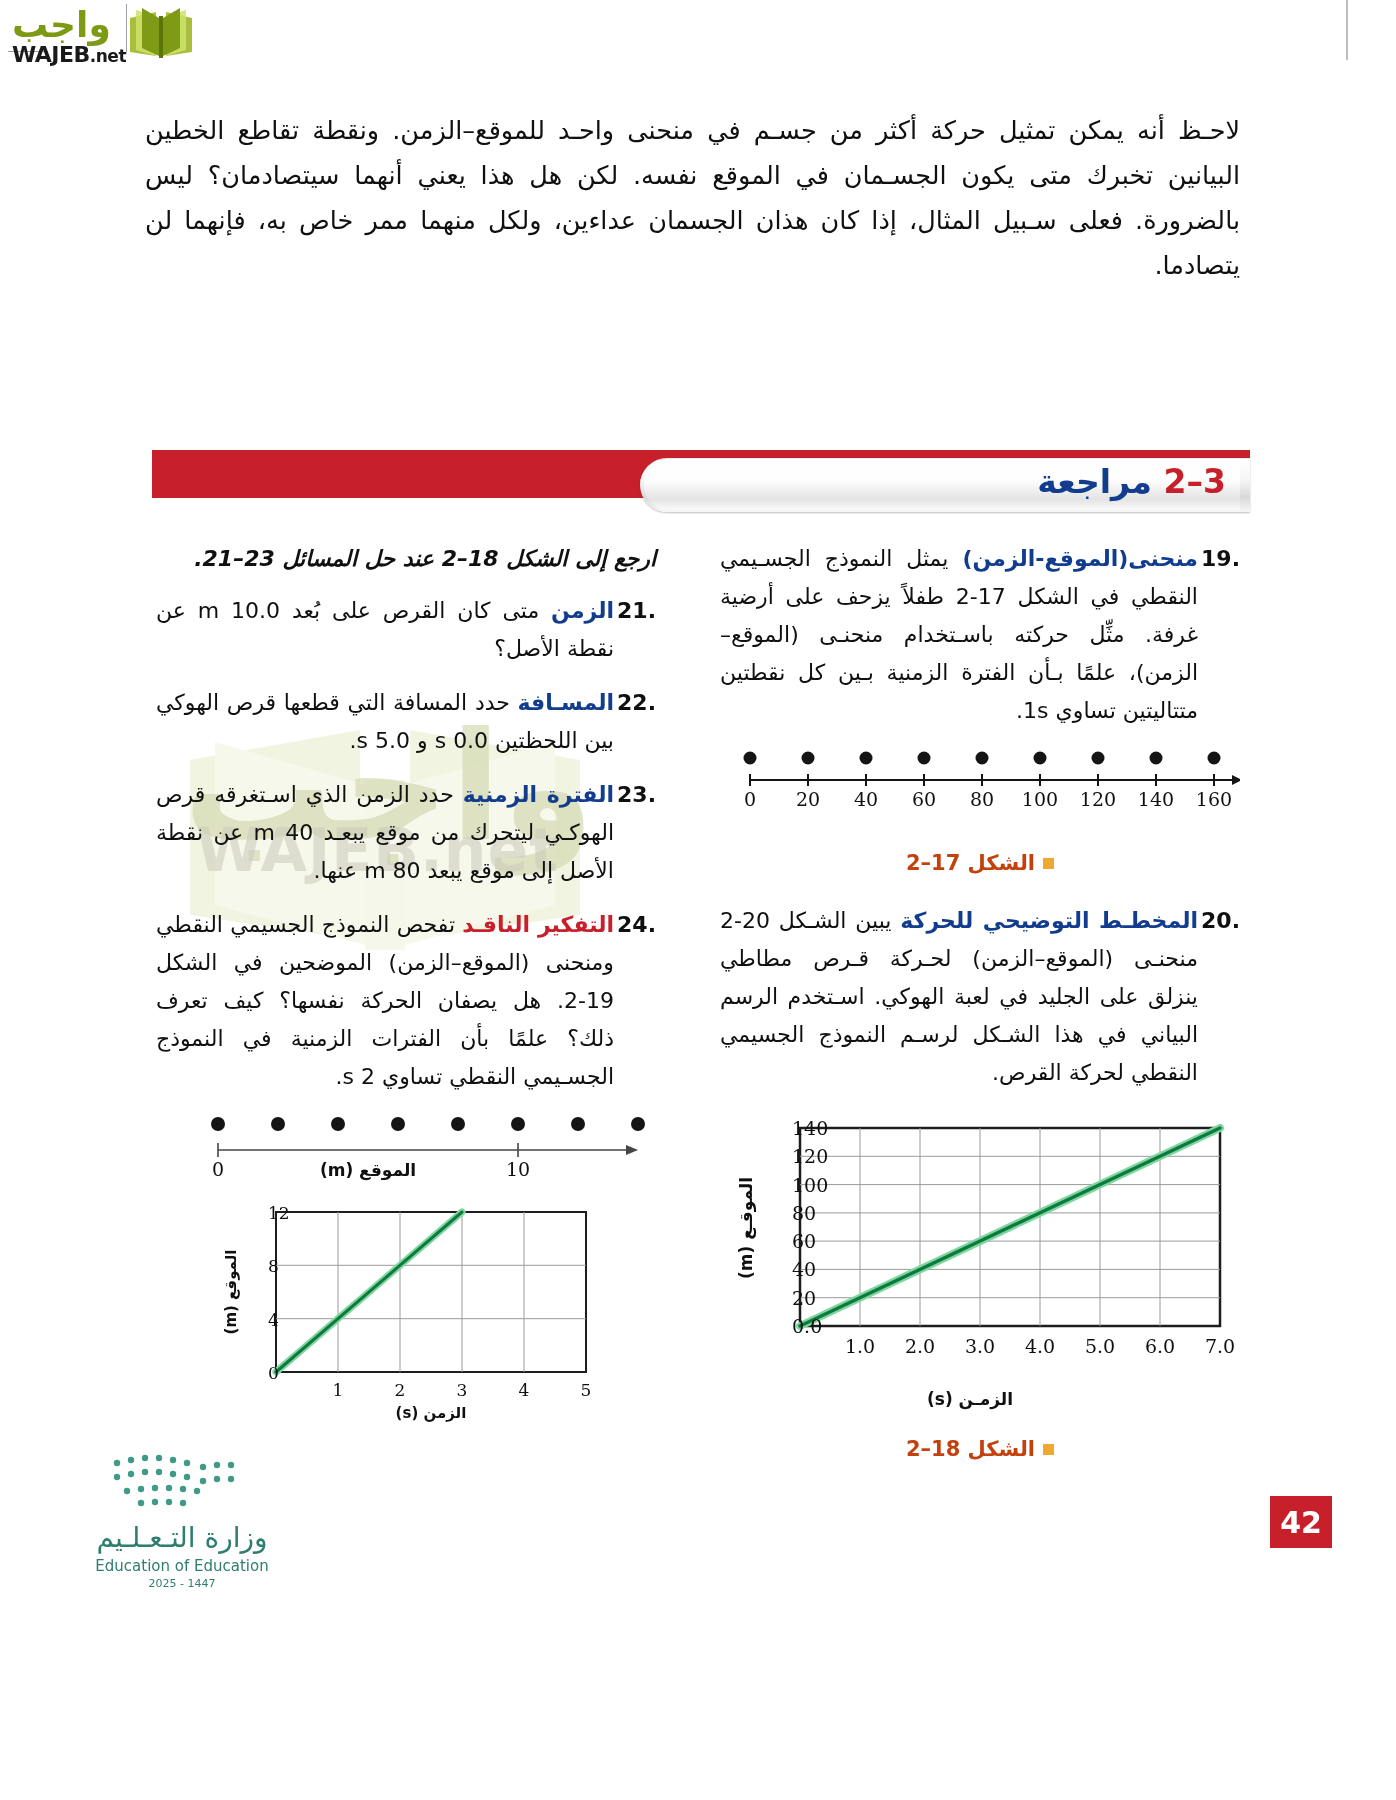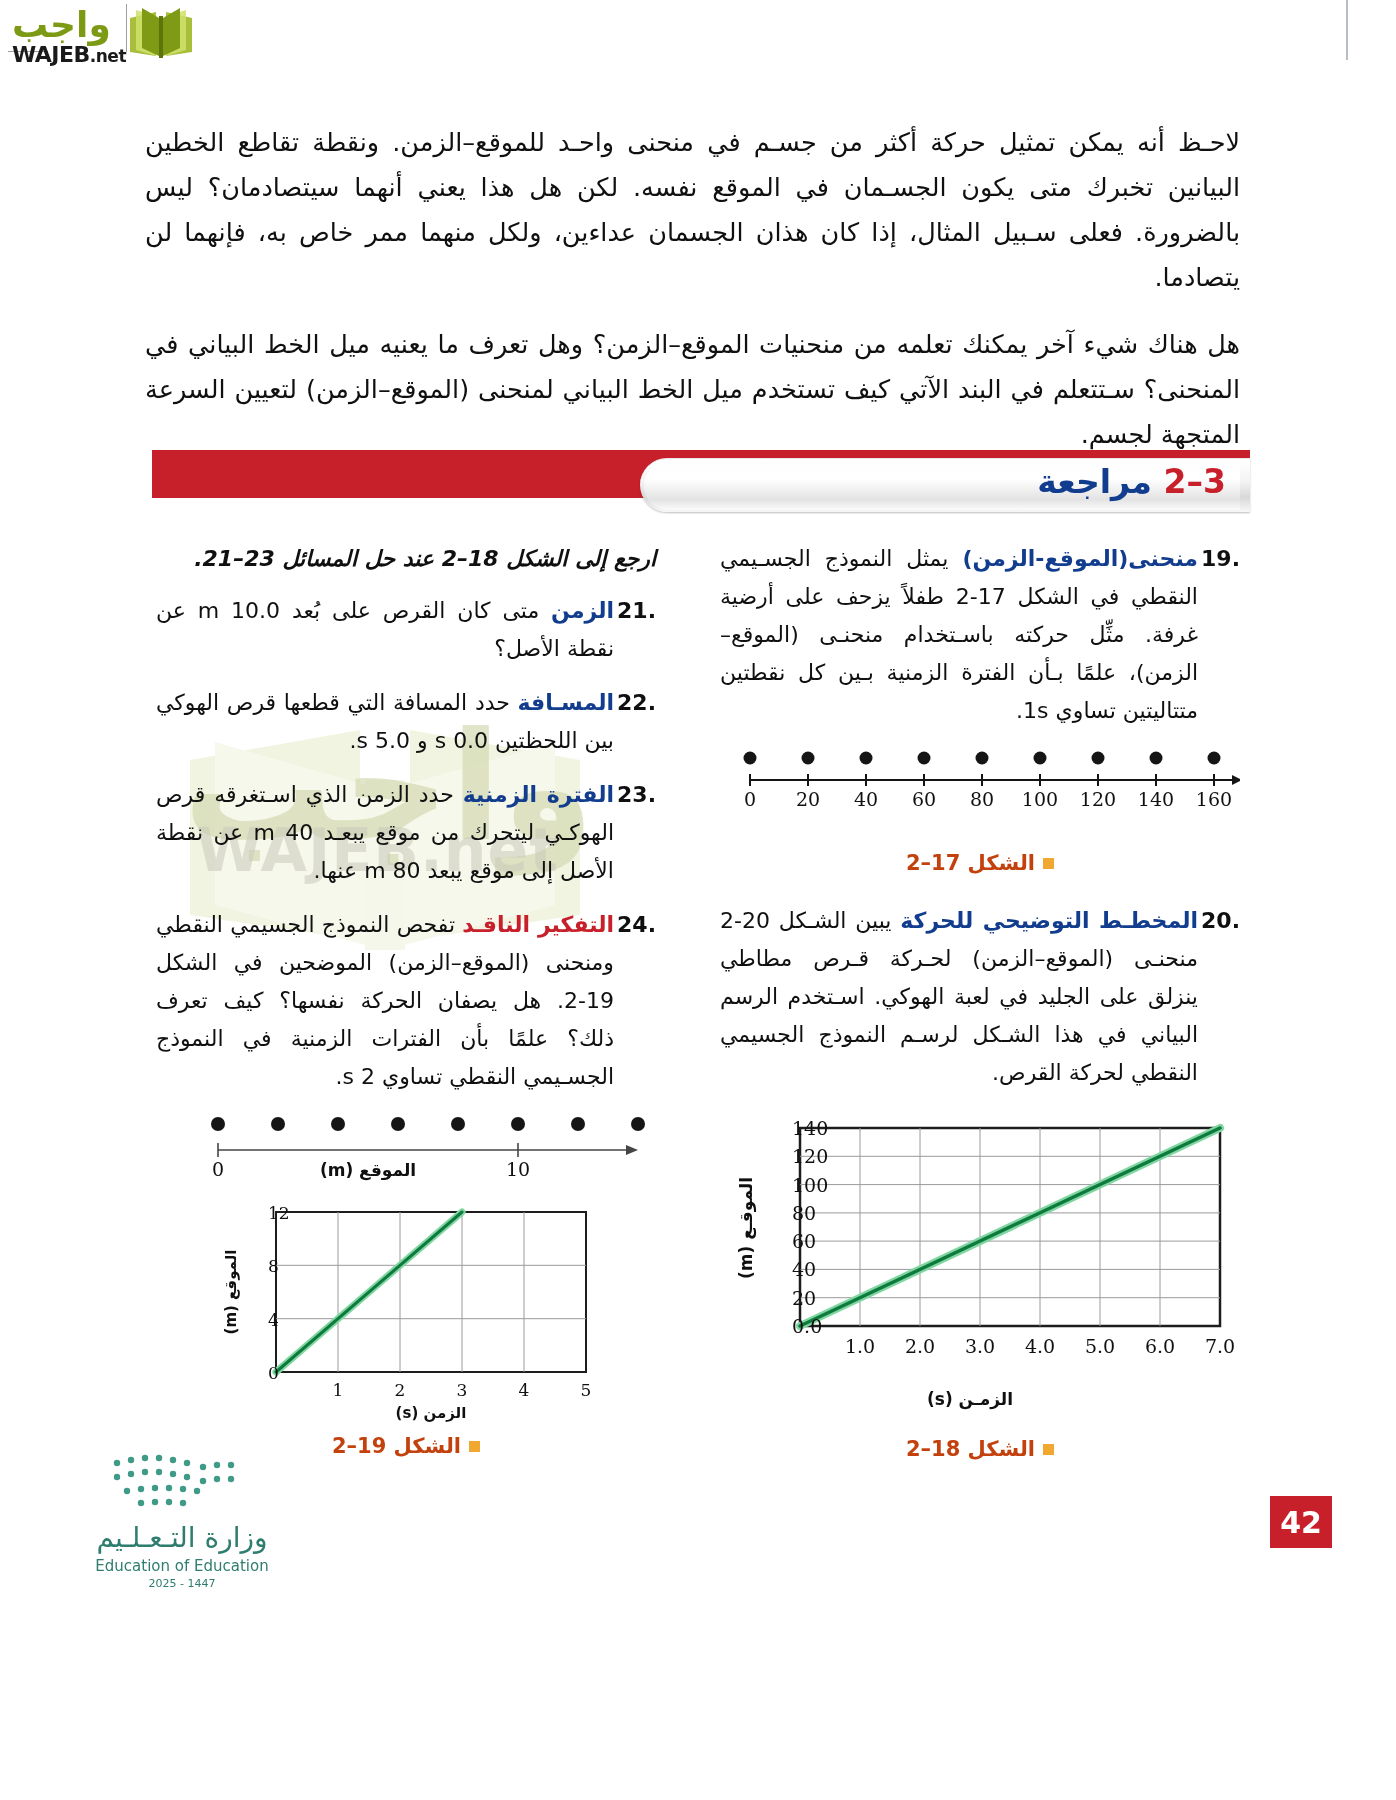--- a/index.html
+++ b/index.html
@@ -27,21 +27,21 @@
   .logo-en .dot { color:#1a1a1a; font-weight:bold; font-size:17px; }
   .logo-book { position:absolute; left:118px; top:2px; width:70px; height:56px; }
   .vline { position:absolute; left:118px; top:0; width:1px; height:48px; background:#9aa0a6; }
   .hline { position:absolute; left:0px; top:47px; width:40px; height:1px; background:#9aa0a6; }
 
   
   .page { position:absolute; left:0; top:0; width:1396px; height:1800px; }
 
   .intro {
     position:absolute;
-    right:156px; top:120px; width:1095px;
+    right:156px; top:108px; width:1095px;
     direction:rtl; text-align:justify;
     font-family:"DejaVu Sans","Liberation Sans",sans-serif;
     font-size:25.5px; line-height:45px; color:#101010;
   }
   .intro p { margin:0 0 22px 0; text-align:justify; text-align-last:right; }
 
   
   .banner-wrap { position:absolute; left:152px; top:450px; width:1098px; height:62px; }
   .banner-red {
     position:absolute; left:0; top:0; width:1098px; height:48px;
@@ -152,21 +152,20 @@
       <path d="M60 4 L40 10 L40 50 L60 44 Z" fill="#cfe06a" opacity=".85"></path>
       <path d="M16 2 L33 12 L33 50 L16 42 Z" fill="#7f9a14"></path>
       <path d="M54 2 L37 12 L37 50 L54 42 Z" fill="#7f9a14"></path>
       <rect x="33" y="10" width="4" height="42" fill="#5d7409"></rect>
     </svg>
   </div>
   <div class="sidebar-rule"></div>
 
   <div class="intro">
     <p>لاحـظ أنه يمكن تمثيل حركة أكثر من جسـم في منحنى واحـد للموقع–الزمن. ونقطة تقاطع الخطين البيانين تخبرك متى يكون الجسـمان في الموقع نفسه. لكن هل هذا يعني أنهما سيتصادمان؟ ليس بالضرورة. فعلى سـبيل المثال، إذا كان هذان الجسمان عداءين، ولكل منهما ممر خاص به، فإنهما لن يتصادما.</p>
-    <p>هل هناك شيء آخر يمكنك تعلمه من منحنيات الموقع–الزمن؟ وهل تعرف ما يعنيه ميل الخط البياني في المنحنى؟ سـتتعلم في البند الآتي كيف تستخدم ميل الخط البياني لمنحنى (الموقع–الزمن) لتعيين السرعة المتجهة لجسم.</p>
   </div>
 
   <div class="banner-wrap">
     <div class="banner-red"></div>
     <div class="banner-pill">
       <div class="banner-pill-inner"></div>
     </div>
     <div class="banner-title">
       <span class="num">3–2</span>
       <span>مراجعة</span>
@@ -347,21 +346,20 @@
         <text class="tk-s" x="182" y="198" text-anchor="middle">1</text>
         <text class="tk-s" x="244" y="198" text-anchor="middle">2</text>
         <text class="tk-s" x="306" y="198" text-anchor="middle">3</text>
         <text class="tk-s" x="368" y="198" text-anchor="middle">4</text>
         <text class="tk-s" x="430" y="198" text-anchor="middle">5</text>
 
         <text x="80" y="94" text-anchor="middle" transform="rotate(-90 80 94)" style="font-size:15px;font-weight:bold;fill:#101010;direction:rtl;">الموقع (m)</text>
 
         <text x="275" y="220" text-anchor="middle" style="font-size:15px;font-weight:bold;fill:#101010;direction:rtl;">الزمن (s)</text>
       </svg>
-      <div class="fig-cap" style="width:500px;margin-top:4px;"><span class="sq"></span><span>الشكل 19–2</span></div>
     </div>
   </div>
 
   <div class="moe">
     <svg class="moe-dots" viewBox="0 0 150 62">
       <g fill="#3f9a88">
         <circle cx="10" cy="10" r="3.2"></circle>
           <circle cx="24" cy="7" r="3.2"></circle>
           <circle cx="38" cy="5" r="3.2"></circle>
         <circle cx="52" cy="5" r="3.2"></circle>

